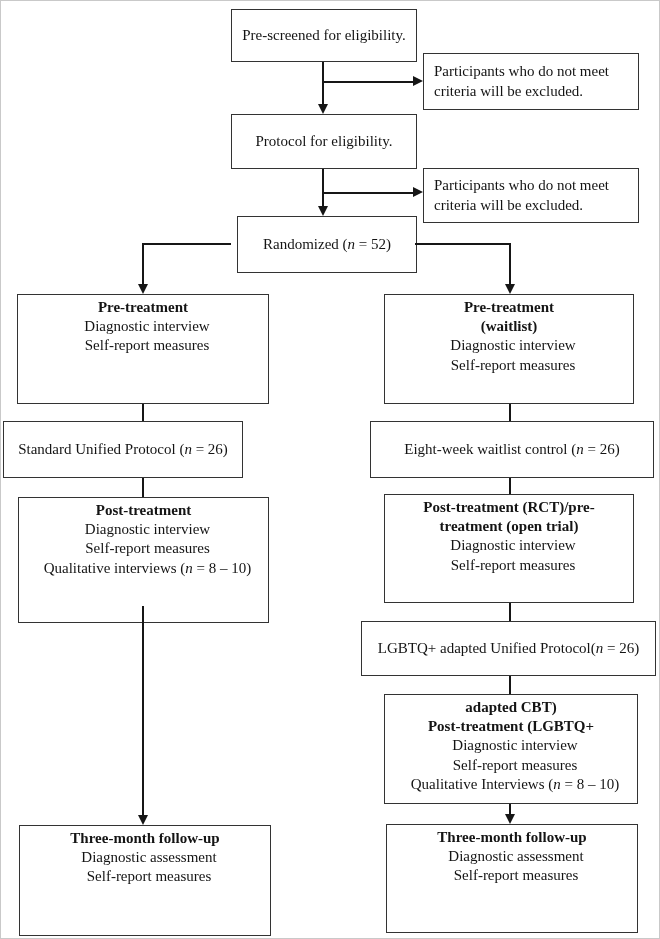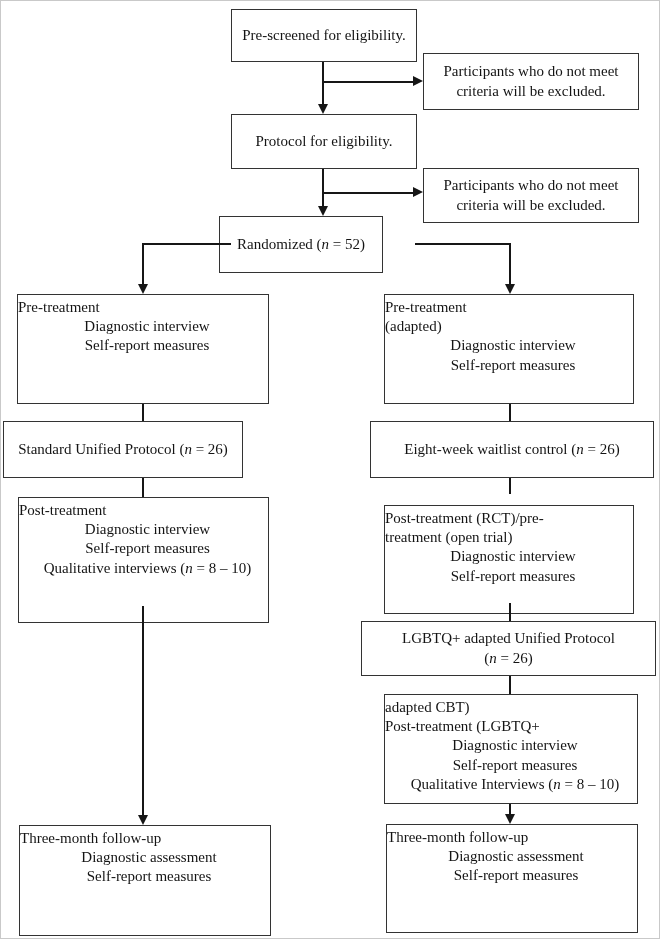--- a/index.html
+++ b/index.html
@@ -19,32 +19,31 @@
   .box {
     position: absolute;
     background: #ffffff;
     border: 1.6px solid #333333;
     box-sizing: border-box;
   }
   .flexcenter {
     display: flex;
     align-items: center;
     justify-content: center;
-    text-align: center;
     font-family: Liberation Serif, serif;
   }
   .flexcol {
     display: flex;
-    flex-direction: column;
+    flex-direction: row;
     align-items: center;
     justify-content: center;
     text-align: center;
   }
   .hdrbox { padding-top: 3px; }
-  .title { display: block; font-weight: normal; text-align: left; }
+  .title { display: block; font-weight: bold; text-align: center; }
   .bodyline { display: block; text-align: center; padding-left: 8px; }
   .pad-sm { padding-left: 10px; padding-right: 10px; }
   .vline, .hline { position: absolute; background: #161616; }
   .vline { width: 2px; }
   .hline { height: 2px; }
   .arr-down {
     position: absolute; width: 0; height: 0;
     border-left: 5.5px solid transparent;
     border-right: 5.5px solid transparent;
     border-top: 10px solid #161616;
@@ -71,21 +70,21 @@
   </div>
 
   <div class="box flexcenter pad-sm" style="left:230px; top:113px; width:186px; height:55px;">
     <span>Protocol for eligibility.</span>
   </div>
 
   <div class="box flexcenter pad-sm" style="left:422px; top:167px; width:216px; height:55px;">
     <span>Participants who do not meet criteria will be excluded.</span>
   </div>
 
-  <div class="box flexcenter pad-sm" style="left:218px; top:215px; width:164px; height:57px;">
+  <div class="box flexcenter pad-sm" style="left:236px; top:215px; width:180px; height:57px;">
     <span>
       <span>Randomized (</span><i>n</i><span> = 52)</span>
     </span>
   </div>
 
   <div class="box hdrbox" style="left:16px; top:293px; width:252px; height:110px;">
     <span class="title">Pre-treatment</span>
     <span class="bodyline">Diagnostic interview</span>
     <span class="bodyline">Self-report measures</span>
   </div>
@@ -106,32 +105,32 @@
   </div>
 
   <div class="box hdrbox" style="left:18px; top:824px; width:252px; height:111px;">
     <span class="title">Three-month follow-up</span>
     <span class="bodyline">Diagnostic assessment</span>
     <span class="bodyline">Self-report measures</span>
   </div>
 
   <div class="box hdrbox" style="left:383px; top:293px; width:250px; height:110px;">
     <span class="title">Pre-treatment</span>
-    <span class="title">(adapted)</span>
+    <span class="title">(waitlist)</span>
     <span class="bodyline">Diagnostic interview</span>
     <span class="bodyline">Self-report measures</span>
   </div>
 
   <div class="box flexcenter pad-sm" style="left:369px; top:420px; width:284px; height:57px;">
     <span>
       <span>Eight-week waitlist control (</span><i>n</i><span> = 26)</span>
     </span>
   </div>
 
-  <div class="box hdrbox" style="left:383px; top:493px; width:250px; height:109px;margin-top:11px;">
+  <div class="box hdrbox" style="left:383px; top:493px; width:250px; height:109px;">
     <span class="title">Post-treatment (RCT)/pre-</span>
     <span class="title">treatment (open trial)</span>
     <span class="bodyline">Diagnostic interview</span>
     <span class="bodyline">Self-report measures</span>
   </div>
 
   <div class="box flexcol pad-sm" style="left:360px; top:620px; width:295px; height:55px;">
     <span>LGBTQ+ adapted Unified Protocol</span>
     <span>
       <span>(</span><i>n</i><span> = 26)</span>

